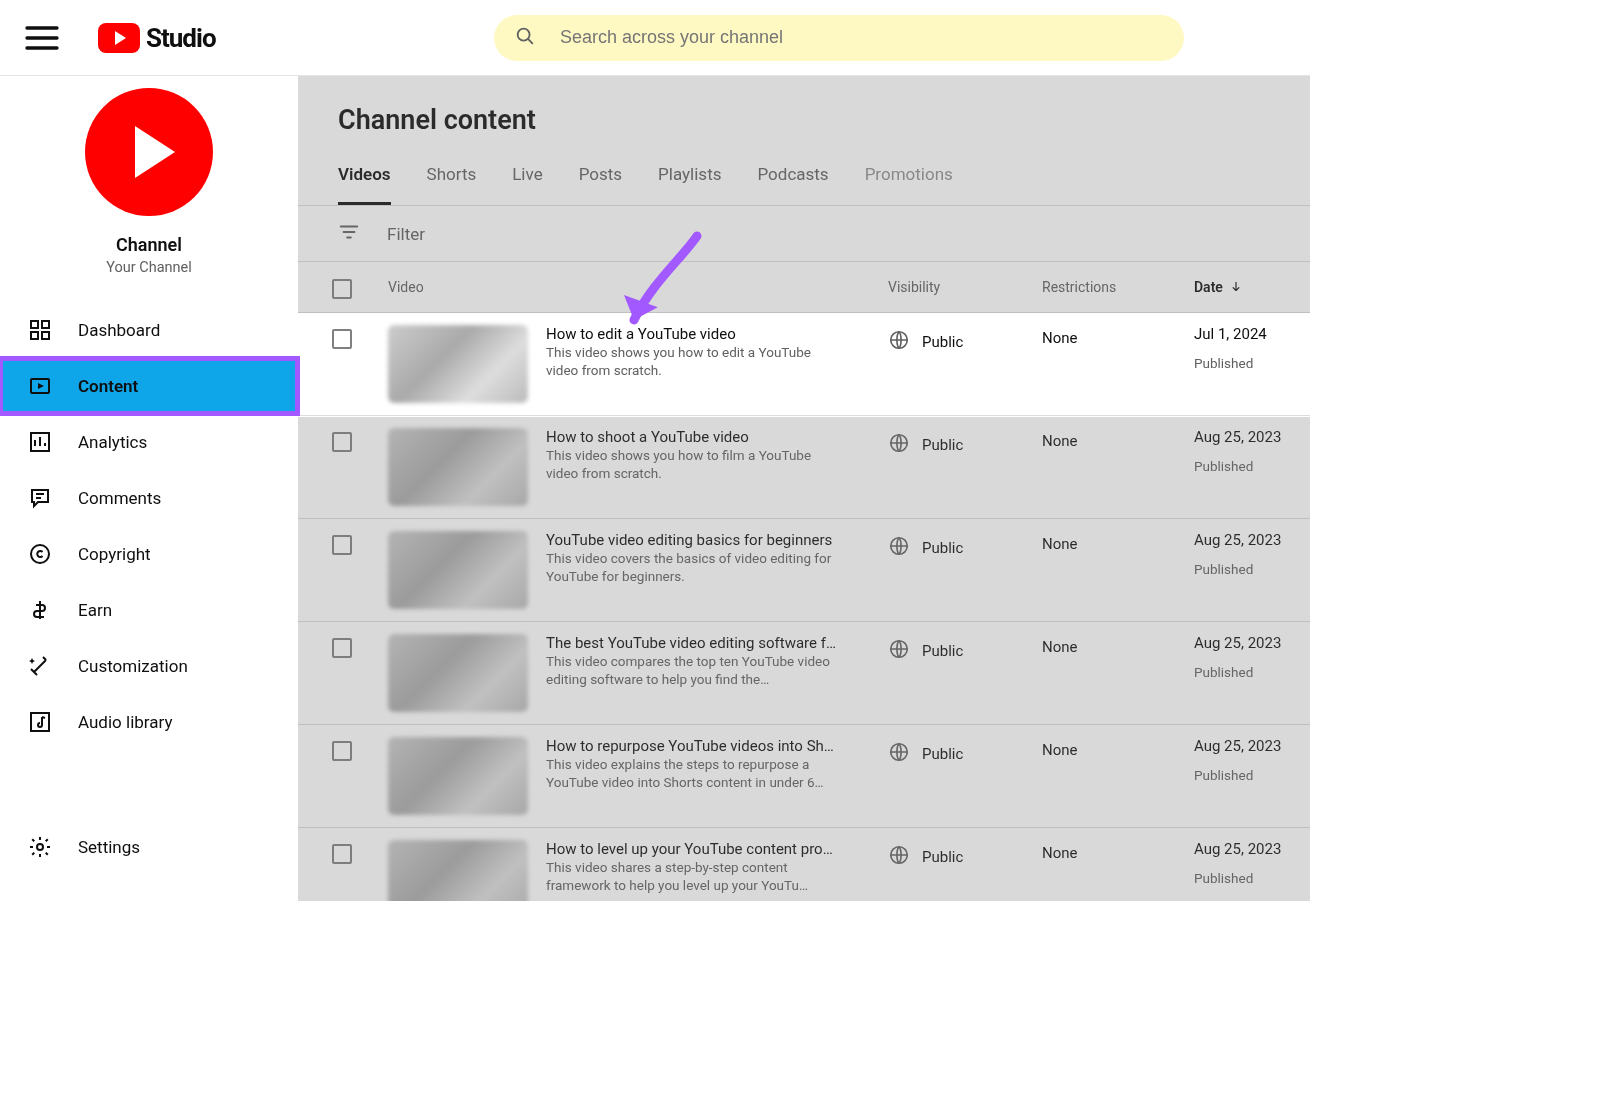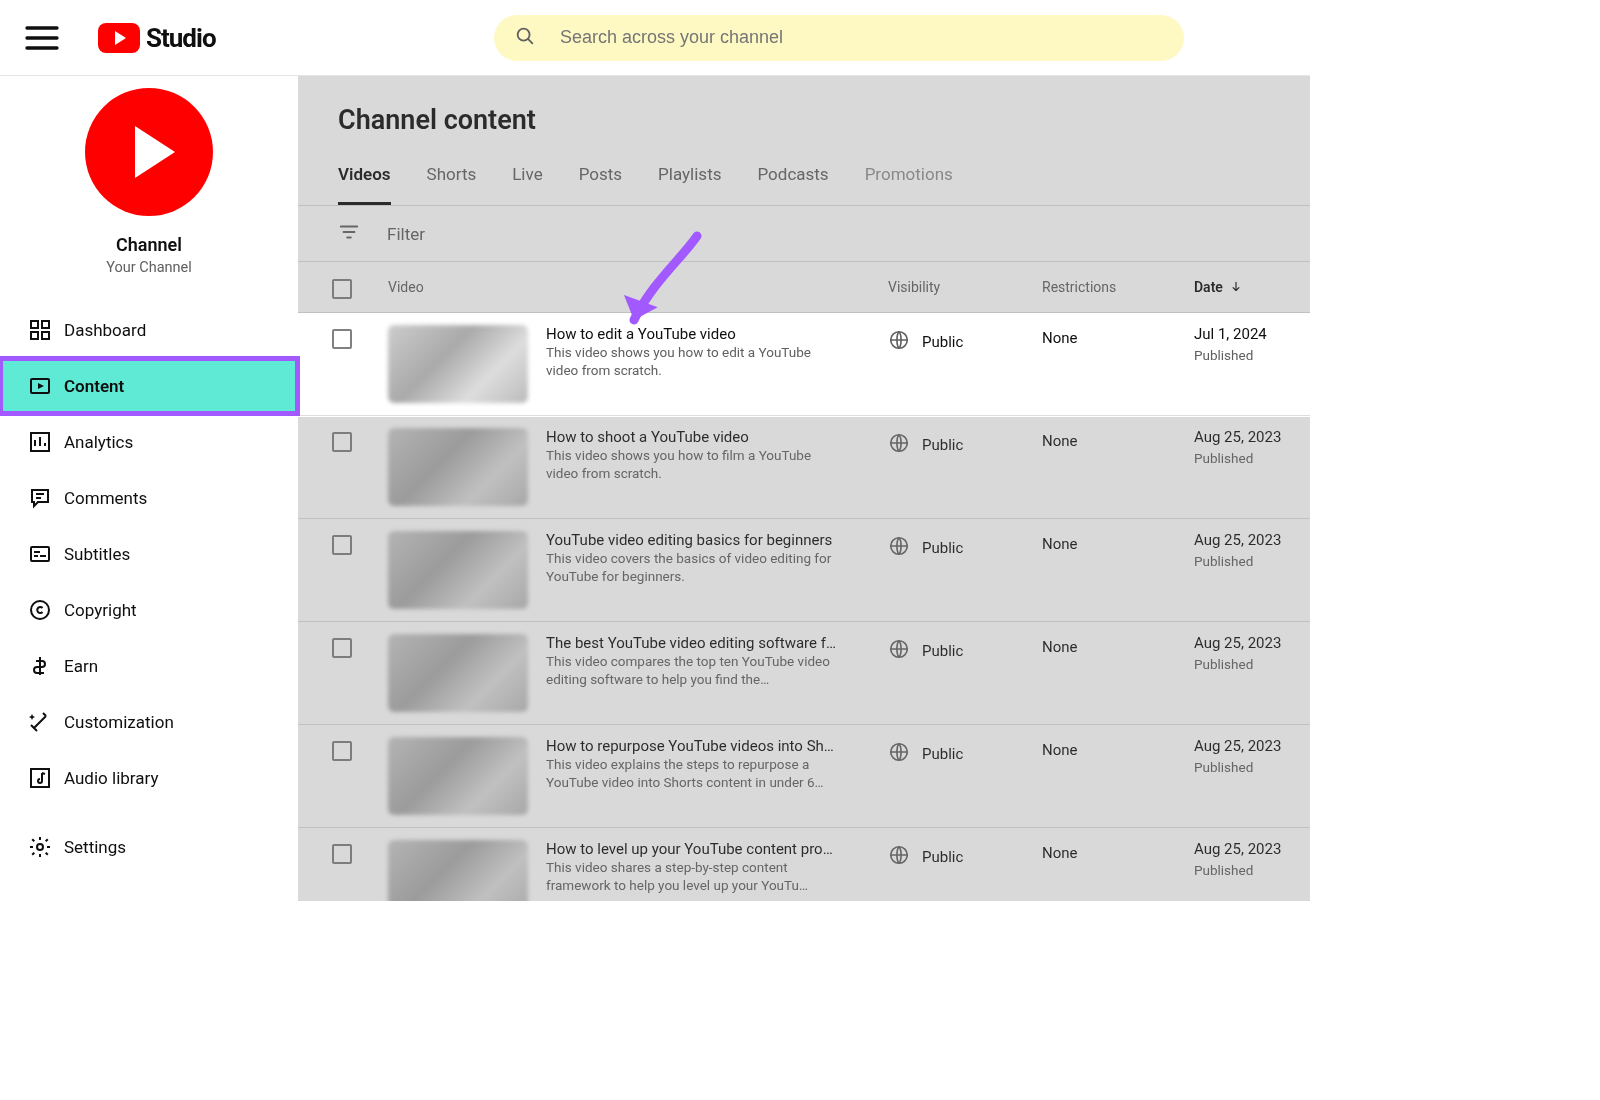--- a/index.html
+++ b/index.html
@@ -96,29 +96,29 @@
   }
   .channel-label{ font-weight:600; font-size:18px; }
   .channel-sub{ color:#606060; font-size:14.5px; }
   .nav{
     display:flex; flex-direction:column;
     margin-top: 10px;
   }
   .nav-item{
     display:flex; align-items:center;
     height: 56px;
-    gap: 12px;
+    gap: 26px;
     padding: 0 22px 0 28px;
     font-size: 17px;
     color:#0f0f0f;
     cursor:pointer;
   }
   .nav-item svg{ width:24px; height:24px; flex:none; }
   .nav-item.active{
-    background:#5eead4;
+    background:#0ea5e9;
     font-weight:600;
   }
   .nav-item.highlight{
     outline: 5px solid #a259ff;
     outline-offset: -3px;
   }
   .nav-footer{
     position:absolute; bottom: 14px; left:0; right:0;
   }
   
@@ -187,21 +187,21 @@
     filter: blur(2px);
     flex:none;
   }
   .vcol{ display:flex; flex-direction:column; gap:0; max-width: 300px;}
   .vtitle{ font-size:15px; color:#0f0f0f; overflow:hidden; white-space:nowrap; text-overflow:ellipsis;}
   .vdesc{ font-size:13.5px; color:#606060; line-height:1.35;
     display:-webkit-box; -webkit-line-clamp:2; -webkit-box-orient:vertical; overflow:hidden;}
   .vis-cell{ display:flex; align-items:center; gap:12px; font-size:15px; padding-top:4px;}
   .globe svg{width:22px;height:22px;}
   .restr-cell{ font-size:15px; padding-top:4px;}
-  .date-cell{ font-size:15px; display:flex; flex-direction:column; gap:4px; padding-top:0;}
+  .date-cell{ font-size:15px; display:flex; flex-direction:column; gap:12px; padding-top:0;}
   .date-status{ font-size:13.5px; color:#606060;}
   
   .dim-overlay{
     position:absolute; inset:0;
     background: rgba(120,120,120,0.22);
     z-index: 2;
     pointer-events:none;
     -webkit-mask: linear-gradient(#000,#000);
   }
   
@@ -268,27 +268,20 @@
           <path d="M7 16V10M12 16V7M17 16v-3" stroke="#0f0f0f" stroke-width="2"></path>
         </svg>
       <span>Analytics</span>
     </div>
     <div class="nav-item">
       <svg viewBox="0 0 24 24" fill="none">
           <path d="M4 4h16v12H10l-4 4v-4H4V4z" stroke="#0f0f0f" stroke-width="2"></path>
           <path d="M8 8h8M8 12h5" stroke="#0f0f0f" stroke-width="2"></path>
         </svg>
       <span>Comments</span>
-    </div>
-    <div class="nav-item">
-      <svg viewBox="0 0 24 24" fill="none">
-          <rect x="3" y="5" width="18" height="14" rx="1" stroke="#0f0f0f" stroke-width="2"></rect>
-          <path d="M6 14h4M12 14h6M6 10h6" stroke="#0f0f0f" stroke-width="2"></path>
-        </svg>
-      <span>Subtitles</span>
     </div>
     <div class="nav-item">
       <svg viewBox="0 0 24 24" fill="none">
           <circle cx="12" cy="12" r="9" stroke="#0f0f0f" stroke-width="2"></circle>
           <path d="M14.5 10a3 3 0 100 4" stroke="#0f0f0f" stroke-width="2"></path>
         </svg>
       <span>Copyright</span>
     </div>
     <div class="nav-item">
       <svg viewBox="0 0 24 24" fill="none">

